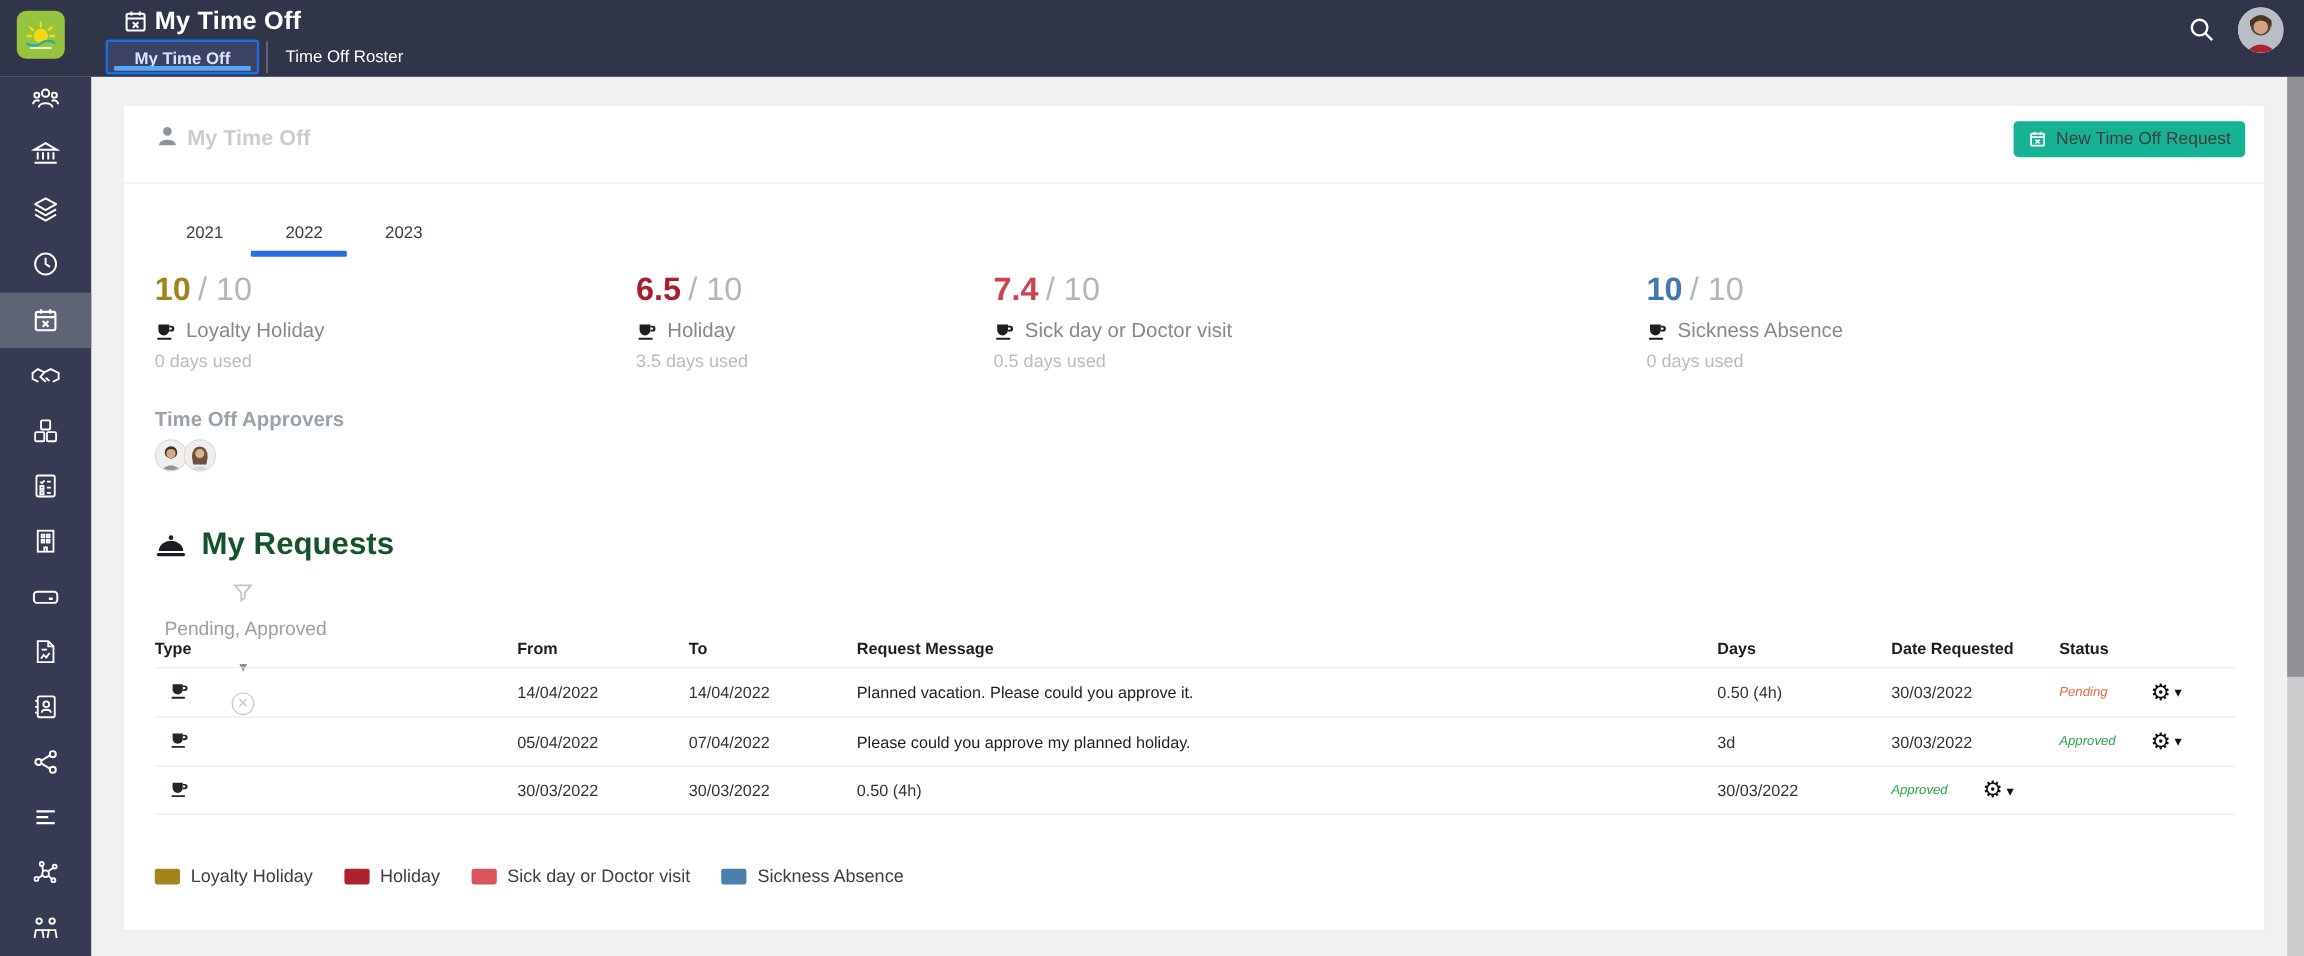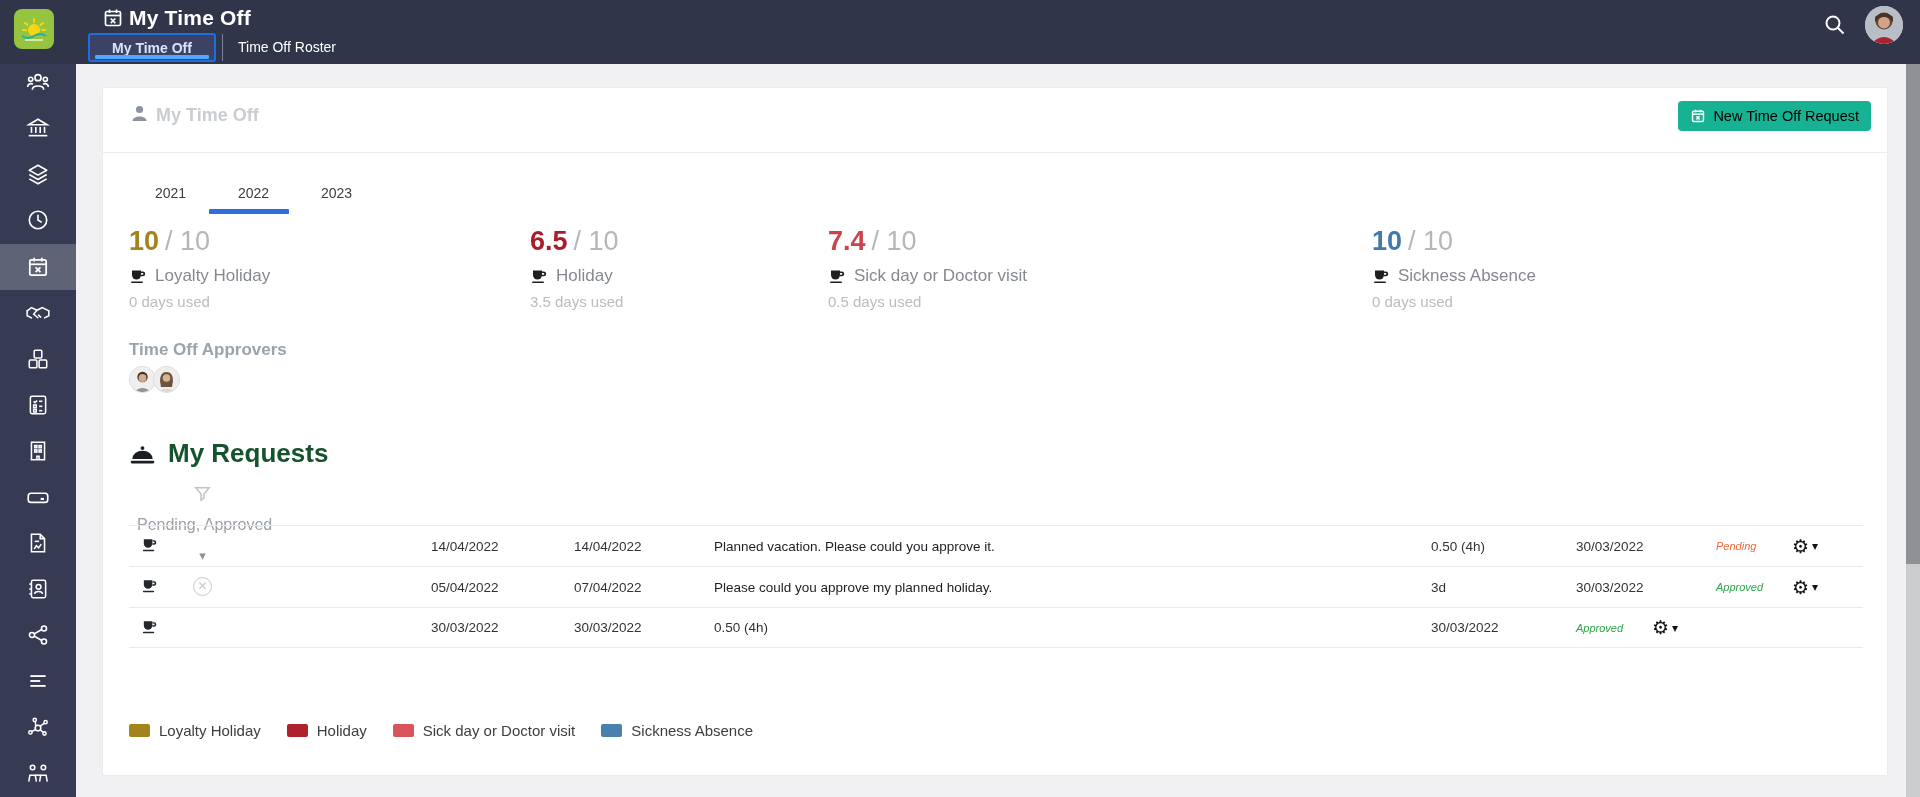--- a/index.html
+++ b/index.html
@@ -30,21 +30,21 @@
   .side-item { position:absolute; left:0; width:76px; height:46px; display:flex; align-items:center; justify-content:center; cursor:pointer; }
   .side-item.active { background:#5e6476; }
   .side-item svg { display:block; }
 
   
   .panel { position:absolute; left:102px; top:87px; width:1786px; height:689px; background:#ffffff;
            border:1px solid #ebebed; border-radius:2px; }
   .panel-person { position:absolute; left:27px; top:16px; }
   .panel-title { position:absolute; left:53px; top:17px; font-size:18px; font-weight:700; color:#c9ccd1; }
   .new-btn { position:absolute; right:16px; top:13px; height:30px; background:#16b293; border:none; border-radius:4px;
-             color:#000000; font-size:14.5px; font-family:inherit; padding:0 12px; display:flex; align-items:center; gap:7px; cursor:pointer; }
+             color:#404040; font-size:14.5px; font-family:inherit; padding:0 12px; display:flex; align-items:center; gap:7px; cursor:pointer; }
   .panel-divider { position:absolute; left:0; right:0; top:64px; height:1px; background:#ededee; }
 
   .year-tab { position:absolute; top:97px; width:83px; text-align:center; font-size:14px; color:#3c4043; cursor:pointer; }
   .year-underline { position:absolute; left:106px; top:121px; width:80px; height:5px; background:#2d6ce5; border-radius:1px; }
 
   .stat { position:absolute; top:138px; }
   .stat-value { font-size:27px; font-weight:700; }
   .stat-total { font-size:27px; font-weight:400; color:#b3b7bb; margin-left:6px; }
   .stat-label { margin-top:9px; display:flex; align-items:center; gap:8px; font-size:17px; color:#85898f; }
   .stat-used { margin-top:7px; font-size:15px; color:#b9bcc0; }
@@ -384,20 +384,29 @@
     <div class="filter-row">
       <svg width="17" height="17" viewBox="0 0 18 18" fill="none" stroke="#c0c3c8" stroke-width="1.6">
         <path d="M2 3 h14 l-5.5 6.5 v4.5 l-3 2.2 v-6.7 Z"></path>
       </svg>
       <span class="filter-value">Pending, Approved</span>
       <span class="filter-caret">▾</span>
       <span class="clear-filter">✕</span>
     </div>
 
     <div class="req-table">
+      <div class="t-row t-head">
+        <div>Type</div>
+        <div>From</div>
+        <div>To</div>
+        <div>Request Message</div>
+        <div>Days</div>
+        <div>Date Requested</div>
+        <div>Status</div>
+      </div>
 
       <div class="t-row t-body-row">
         <div class="cell-type"><svg width="17" height="17" viewBox="0 0 18 18" fill="#23272b">
               <path d="M3 3.5 h9 v4.5 a4.5 4.5 0 0 1 -9 0 Z"></path>
               <path d="M12 4.5 h1.8 a2.4 2.4 0 0 1 0 4.8 l-1.8 0 v-1.6 l1.5 0 a0.9 0.9 0 0 0 0 -1.8 l-1.5 0 Z"></path>
               <rect x="2" y="14.5" width="12" height="1.6" rx="0.8"></rect>
             </svg></div>
         <div>14/04/2022</div>
         <div>14/04/2022</div>
         <div class="cell-msg">Planned vacation. Please could you approve it.</div>

